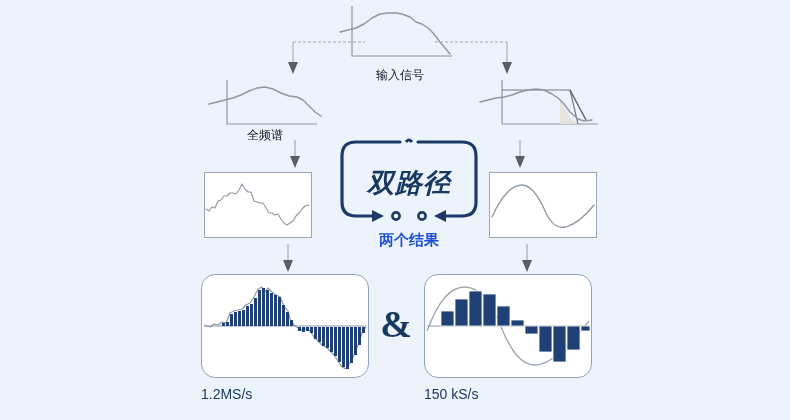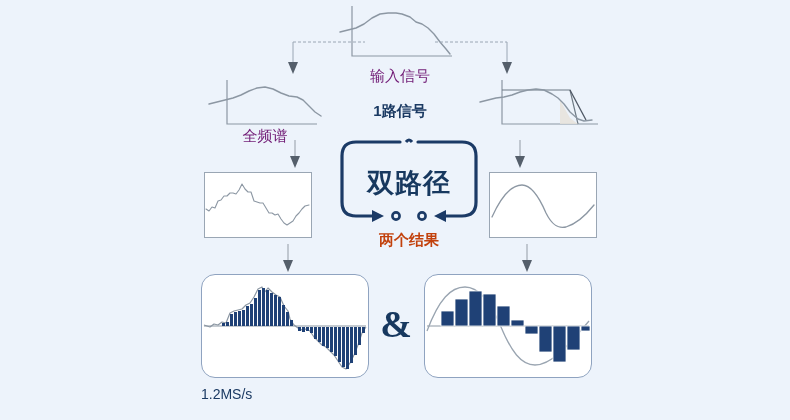--- a/index.html
+++ b/index.html
@@ -8,22 +8,22 @@
     background:#edf3fb;
     font-family:"Liberation Sans","DejaVu Sans",sans-serif;
     overflow:hidden;
     position:relative;
   }
   #stage{position:absolute;left:0;top:0;width:790px;height:420px;}
   .abs{position:absolute;}
   .lbl{
     position:absolute;
     text-align:center;
-    color:#701a75;
-    font-size:15px;
+    color:#0f172a;
+    font-size:12px;
     line-height:15px;
     white-space:nowrap;
   }
   .lbl-dark{color:#1b3a63;font-weight:bold;}
   .panel{
     position:absolute;
     background:#ffffff;
     border:1px solid #9aa6b4;
     box-sizing:border-box;
   }
@@ -51,37 +51,37 @@
     white-space:nowrap;
   }
   .centerbox-text{
     position:absolute;
     color:#17385f;
     font-weight:bold;
     font-size:27px;
     letter-spacing:1px;
     white-space:nowrap;
     text-align:center;
+    font-style:italic;
   }
   svg{display:block;overflow:visible;}
 </style>
 </head>
 <body>
 
 <div id="stage">
 
   <div class="abs" style="left:340px;top:4px;width:120px;height:62px;">
     <svg width="120" height="62" viewBox="0 0 120 62">
       <path d="M12,2 L12,52 L112,52" fill="none" stroke="#8c97a3" stroke-width="1.2"></path>
       <path d="M0,28 L8,26 L16,24 L24,20 L32,14 L40,10 L48,9 L56,9 L62,10 L70,13 L76,18 L82,20 L88,24 L94,30 L100,38 L106,45 L110,50" fill="none" stroke="#8c97a3" stroke-width="1.4" stroke-linejoin="round" stroke-linecap="round"></path>
     </svg>
   </div>
 
   <div class="lbl" style="left:350px;top:68px;width:100px;">输入信号</div>
-  <div class="lbl lbl-dark" style="left:345px;top:103px;width:110px;font-size:15px;">1路信号</div>
 
   <div class="abs" style="left:285px;top:36px;width:230px;height:42px;">
     <svg width="230" height="42" viewBox="0 0 230 42">
       <path d="M8,6 L8,26" fill="none" stroke="#9aa6b4" stroke-width="1"></path>
       <path d="M8,6 L80,6" fill="none" stroke="#9aa6b4" stroke-width="1" stroke-dasharray="3 2"></path>
       <path d="M150,6 L222,6" fill="none" stroke="#9aa6b4" stroke-width="1" stroke-dasharray="3 2"></path>
       <path d="M222,6 L222,26" fill="none" stroke="#9aa6b4" stroke-width="1"></path>
       <polygon points="3,26 13,26 8,38" fill="#555f6b"></polygon>
       <polygon points="217,26 227,26 222,38" fill="#555f6b"></polygon>
     </svg>
@@ -139,21 +139,21 @@
       <path d="M70,2 Q73,-2 76,2" fill="none" stroke="#1b3a66" stroke-width="3"></path>
 
       <polygon points="36,70 36,82 48,76" fill="#1b3a66"></polygon>
       <polygon points="110,70 110,82 98,76" fill="#1b3a66"></polygon>
 
       <circle cx="60" cy="76" r="3.6" fill="none" stroke="#1b3a66" stroke-width="2.6"></circle>
       <circle cx="86" cy="76" r="3.6" fill="none" stroke="#1b3a66" stroke-width="2.6"></circle>
     </svg>
   </div>
   <div class="centerbox-text" style="left:336px;top:165px;width:146px;">双路径</div>
-  <div class="lbl lbl-dark" style="left:356px;top:232px;width:106px;font-size:15px;color:#c2410c;">两个结果</div>
+  <div class="lbl lbl-dark" style="left:356px;top:232px;width:106px;font-size:15px;color:#1d4ed8;">两个结果</div>
 
   <div class="abs" style="left:281px;top:244px;width:14px;height:30px;">
     <svg width="14" height="30" viewBox="0 0 14 30">
       <path d="M7,0 L7,16" stroke="#b4bcc6" stroke-width="1.6" fill="none"></path>
       <polygon points="2,16 12,16 7,28" fill="#555f6b"></polygon>
     </svg>
   </div>
   <div class="abs" style="left:520px;top:244px;width:14px;height:30px;">
     <svg width="14" height="30" viewBox="0 0 14 30">
       <path d="M7,0 L7,16" stroke="#b4bcc6" stroke-width="1.6" fill="none"></path>
@@ -226,14 +226,15 @@
         <rect x="100" y="51" width="13" height="8"></rect>
         <rect x="114" y="51" width="13" height="26"></rect>
         <rect x="128" y="51" width="13" height="36"></rect>
         <rect x="142" y="51" width="13" height="24"></rect>
         <rect x="156" y="51" width="9" height="5"></rect>
       </g>
     </svg>
   </div>
 
   <div class="ratelbl" style="left:201px;top:386px;width:168px;">1.2MS/s</div>
+  <div class="ratelbl" style="left:424px;top:386px;width:168px;">150 kS/s</div>
 
 </div>
 
 </body></html>

